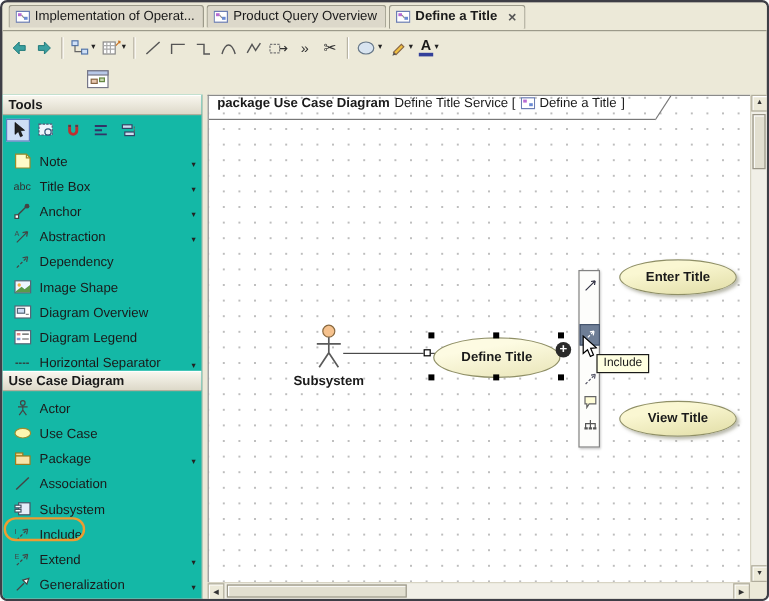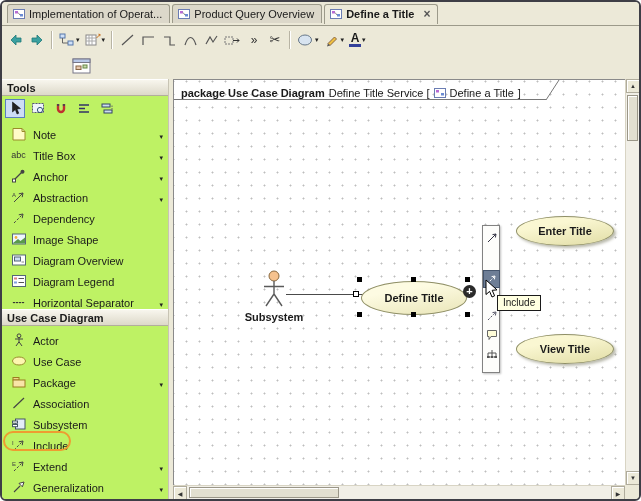--- a/index.html
+++ b/index.html
@@ -20,40 +20,40 @@
   .caret { font-size: 7px; color: #222; line-height: 1; }
   .glyph { font-size: 12px; color: #333; }
   .fontA { font-weight: bold; font-size: 12px; line-height: 10px; }
   .fontA-bar { width: 12px; height: 3px; background: #33409a; margin-top: 1px; }
   .toolbar2 { height: 26px; flex: none; display: flex; align-items: center; padding-left: 68px; }
 
   
   .main { flex: 1; display: flex; min-height: 0; }
 
   
-  .sidebar { width: 167px; flex: none; background: #bef264; display: flex; flex-direction: column; overflow: hidden; border-right: 1px solid #c8c4b4; }
+  .sidebar { width: 167px; flex: none; background: #14b8a6; display: flex; flex-direction: column; overflow: hidden; border-right: 1px solid #c8c4b4; }
   .sec-header { height: 17px; flex: none; background: linear-gradient(#f8f6ee, #ddd9c9); border-top: 1px solid #fff; border-bottom: 1px solid #b2ae9c; font-weight: bold; padding: 2px 0 0 5px; }
   .tools-row { height: 24px; flex: none; display: flex; align-items: center; gap: 3px; padding: 2px 3px; }
   .toolbtn { width: 20px; height: 19px; display: flex; align-items: center; justify-content: center; }
   .toolbtn.selected { background: #cdddf5; border: 1px solid #5a7fc0; }
   .pal-item { height: 21px; flex: none; display: flex; align-items: flex-end; padding: 0 5px 0 8px; position: relative; }
   .pal-icon { width: 17px; height: 15px; flex: none; display: flex; align-items: center; justify-content: center; font-size: 9px; color: #333; }
   .pal-label { margin-left: 6px; flex: 1; white-space: nowrap; overflow: hidden; }
   .pal-caret { font-size: 7px; color: #222; }
   .include-hl { position: absolute; left: 1px; top: 0px; width: 68px; height: 20px; border: 2px solid #EE9C31; border-radius: 10px; pointer-events: none; }
   .splitter { width: 4px; flex: none; background: #ece9d8; }
 
   
   .canvas-col { flex: 1; display: flex; flex-direction: column; min-width: 0; }
   .canvas-row { flex: 1; display: flex; min-height: 0; }
   .viewport { flex: 1; position: relative; overflow: hidden; background: #fff;
     background-image: radial-gradient(circle, #bdbdbd 0.9px, transparent 1.1px);
     background-size: 13px 13px; background-position: 6px 8px;
     border-top: 1px solid #8a8a8a; border-left: 1px solid #8a8a8a; }
-  .frame-label { position: absolute; top: 0; left: 0; width: 372px; height: 20px; display: flex; align-items: flex-end; gap: 4px; padding-left: 7px; border-bottom: 1px solid #777; }
+  .frame-label { position: absolute; top: 0; left: 0; width: 372px; height: 20px; display: flex; align-items: flex-start; gap: 4px; padding-left: 7px; border-bottom: 1px solid #777; }
   .frame-kw { font-weight: bold; white-space: nowrap; }
   .frame-nm { white-space: nowrap; }
   .frame-slant { position: absolute; left: 372px; top: 0; }
 
   .actor-box { position: absolute; left: 70px; top: 190px; width: 60px; text-align: center; }
   .actor-label { font-weight: bold; margin-top: 1px; }
   .edge { position: absolute; left: 112px; top: 214px; width: 77px; height: 1px; background: #4a4a4a; }
   .usecase { position: absolute; display: flex; align-items: center; justify-content: center; font-weight: bold; border: 1px solid #8f8f66; border-radius: 50%; background: linear-gradient(170deg, #faf7d2 30%, #e1dda6); }
   .uc-define { left: 187px; top: 201px; width: 106px; height: 34px; background: linear-gradient(170deg, #fdfbe2 30%, #e9e5b8); }
   .uc-enter  { left: 342px; top: 136px; width: 98px; height: 30px; box-shadow: 2px 2px 3px rgba(100,100,70,.45); }

